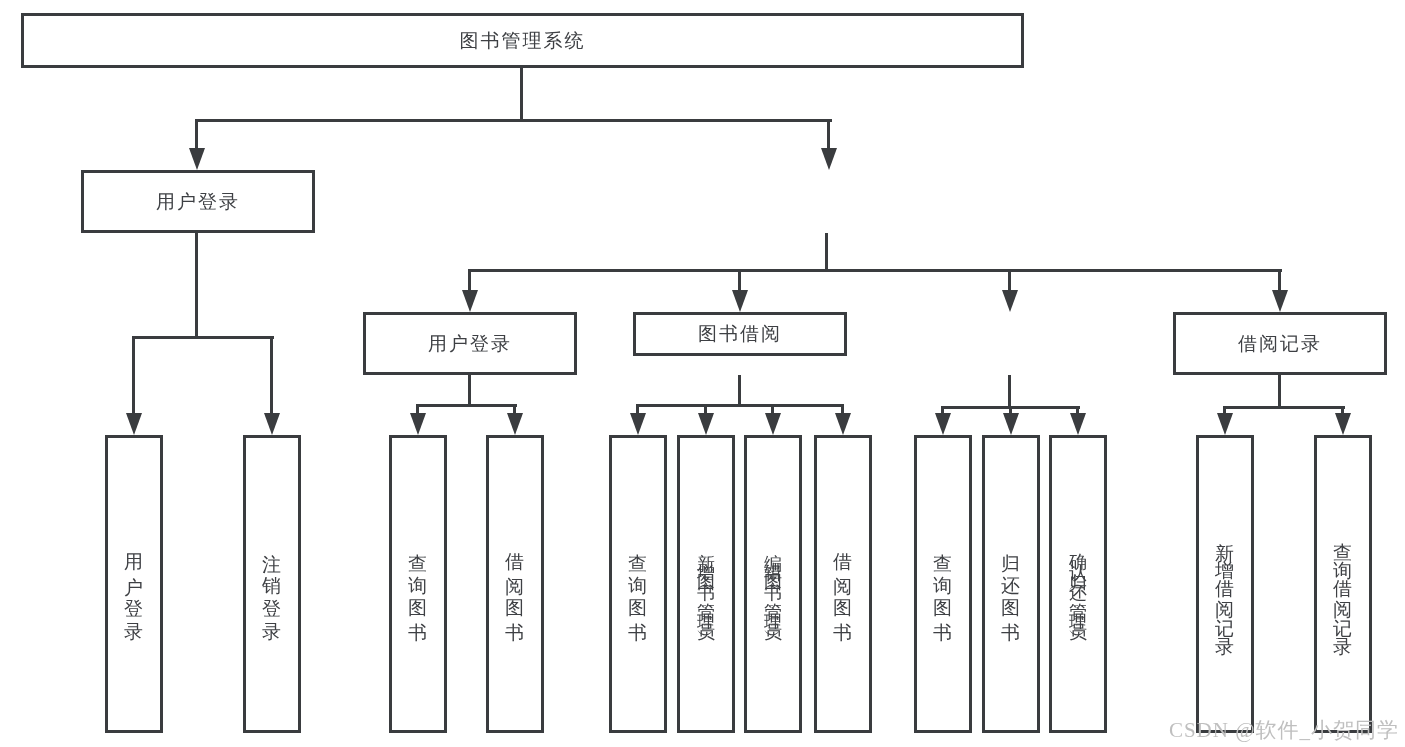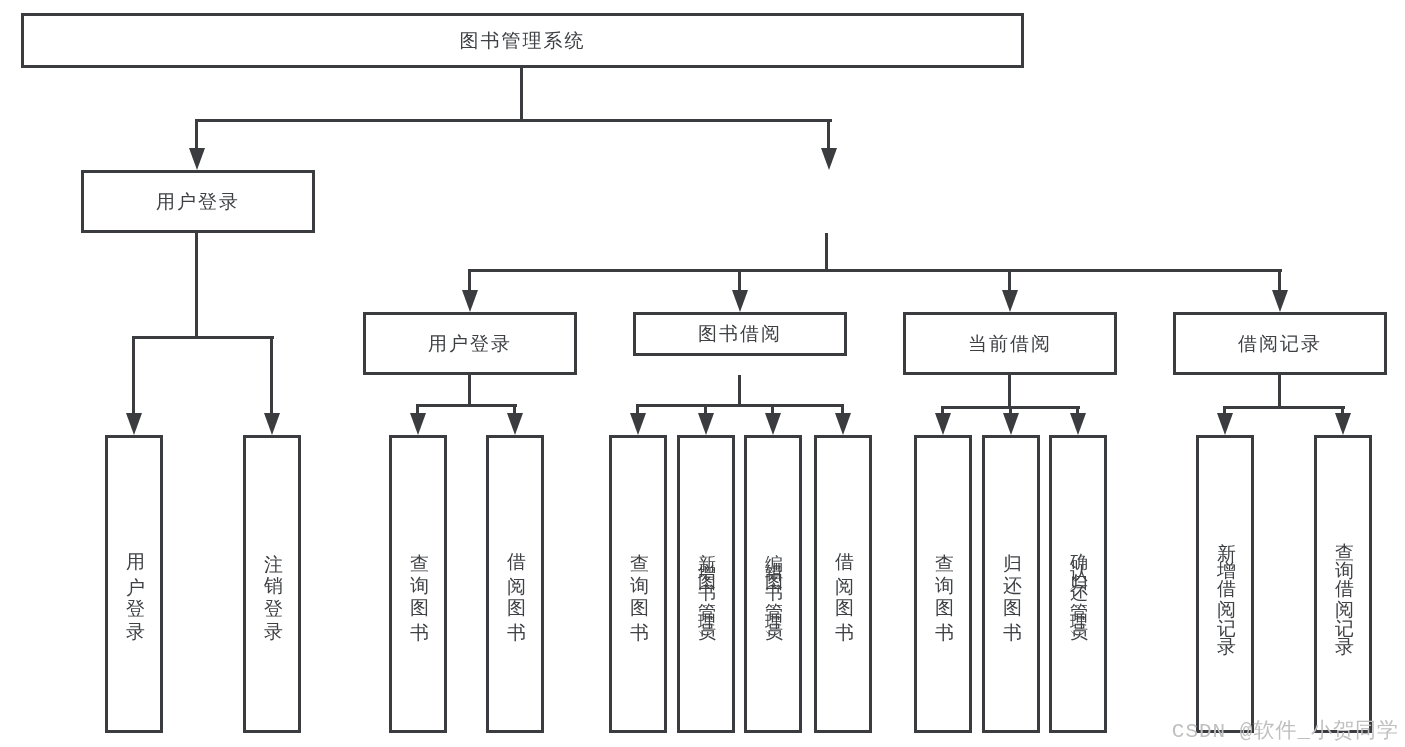--- a/index.html
+++ b/index.html
@@ -4,21 +4,21 @@
 <style>
   :root{
     --line:#3a3c3f;
     --text:#3e4044;
     --bg:#ffffff;
     --watermark:#bfbfbf;
   }
   html,body{margin:0;padding:0;background:var(--bg);}
   #canvas{
     position:relative;width:1405px;height:747px;background:var(--bg);
-    overflow:hidden;font-family:Liberation Mono, monospace;
+    overflow:hidden;font-family:Liberation Serif, serif;
   }
   .box{
     position:absolute;box-sizing:border-box;background:#fff;
     border:3px solid var(--line);
     display:flex;align-items:center;justify-content:center;
   }
   .lbl{
     font-size:19px;color:var(--text);letter-spacing:2px;white-space:nowrap;
   }
   .leaf .lbl{
@@ -49,23 +49,20 @@
 
   <div class="box" style="left:81px;top:170px;width:234px;height:63px;">
     <span class="lbl">用户登录</span>
   </div>
 
   <div class="box" style="left:363px;top:312px;width:214px;height:63px;">
     <span class="lbl">用户登录</span>
   </div>
   <div class="box" style="left:633px;top:312px;width:214px;height:44px;">
     <span class="lbl">图书借阅</span>
-  </div>
-  <div class="box" style="left:903px;top:312px;width:214px;height:63px;">
-    <span class="lbl">当前借阅</span>
   </div>
   <div class="box" style="left:1173px;top:312px;width:214px;height:63px;">
     <span class="lbl">借阅记录</span>
   </div>
 
   <div class="box leaf" style="left:105px;top:435px;width:58px;height:298px;">
     <span class="lbl">用户登录</span>
   </div>
   <div class="box leaf" style="left:243px;top:435px;width:58px;height:298px;">
     <span class="lbl">注销登录</span>

